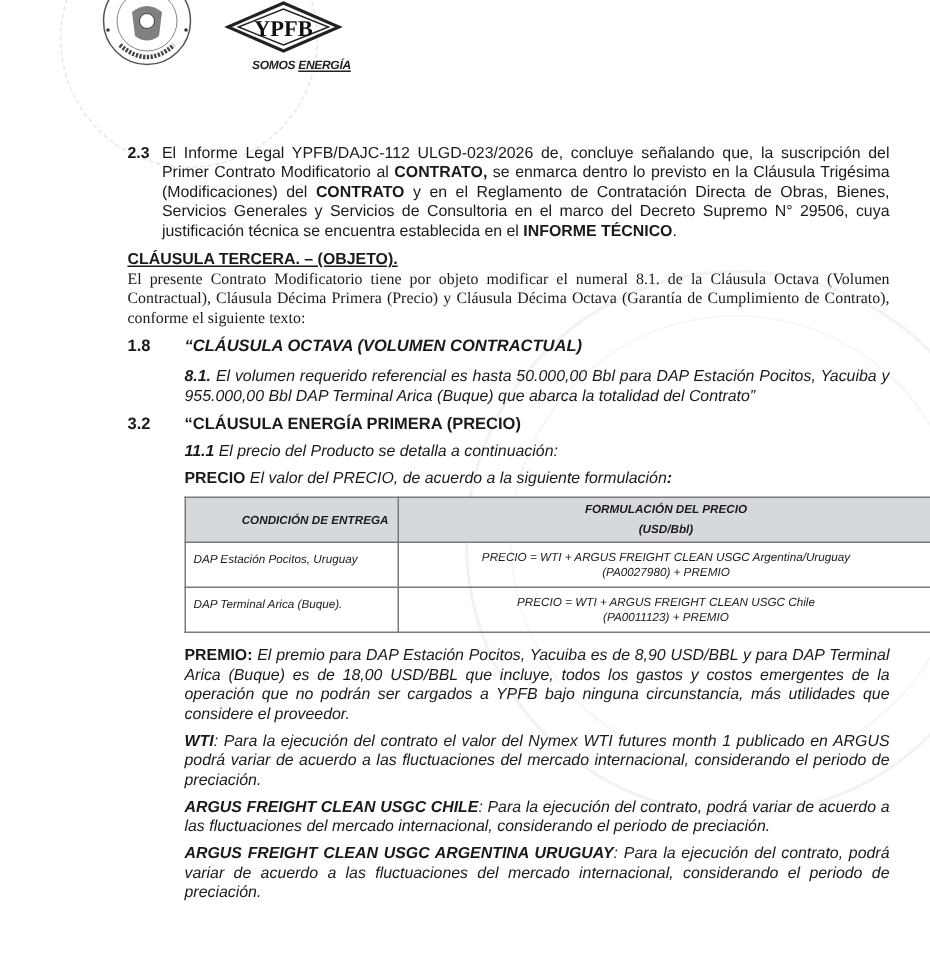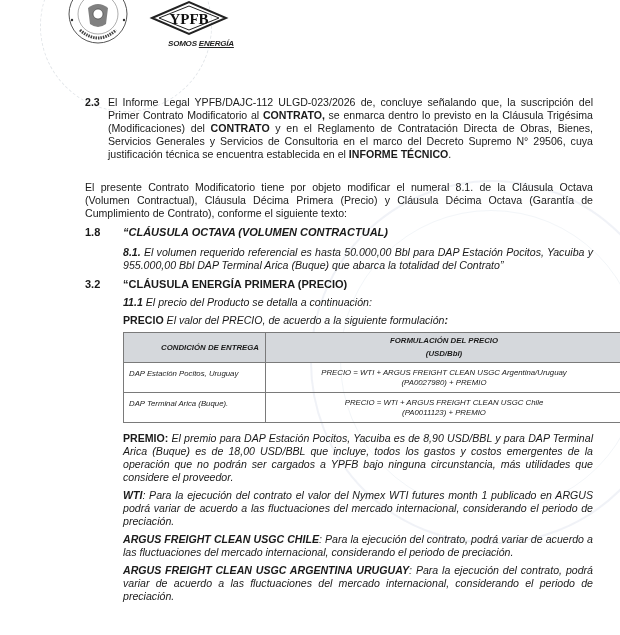--- a/index.html
+++ b/index.html
@@ -28,21 +28,21 @@
     position: absolute; left: 168px; top: 37px; font-size: 8px; font-weight: bold;
     font-style: italic; color: #222; letter-spacing: -0.2px;
   }
   .ypfb-tag .u { text-decoration: underline; }
 
   .content { position: absolute; left: 85px; top: 77px; width: 508px; }
   .justify { text-align: justify; }
   .p23 { position: relative; padding-left: 23px; margin-top: 19px; }
   .p23 .num { position: absolute; left: 0; top: 0; font-weight: bold; }
   .clause-title { margin-top: 6px; font-weight: bold; text-decoration: underline; }
-  .para { margin-top: 20px; }
+  .para { margin-top: 0; font-family: Liberation Serif, serif; }
   .sec { position: relative; padding-left: 38px; margin-top: 6px; font-weight: bold; font-size: 11px; }
   .sec .num { position: absolute; left: 0; top: 0; }
   .sec .t { font-style: italic; }
   .indent { padding-left: 38px; font-style: italic; }
   .mt5 { margin-top: 5px; }
   .mt7 { margin-top: 7px; }
 
   table.price {
     margin-left: 38px; margin-top: 5px; border-collapse: collapse; width: 500px;
     font-style: italic; font-size: 7.8px; line-height: 10px;
@@ -78,20 +78,21 @@
   <div class="ypfb-tag"><span>SOMOS </span><span class="u">ENERGÍA</span></div>
 </div>
 
 <div class="content">
 
   <div class="p23 justify">
     <span class="num">2.3</span>
     <span>El Informe Legal YPFB/DAJC-112 ULGD-023/2026 de, concluye señalando que, la suscripción del Primer Contrato Modificatorio al </span><b>CONTRATO,</b><span> se enmarca dentro lo previsto en la Cláusula Trigésima (Modificaciones) del </span><b>CONTRATO</b><span> y en el Reglamento de Contratación Directa de Obras, Bienes, Servicios Generales y Servicios de Consultoria en el marco del Decreto Supremo N° 29506, cuya justificación técnica se encuentra establecida en el </span><b>INFORME TÉCNICO</b><span>.</span>
   </div>
 
+  <div class="clause-title">CLÁUSULA TERCERA. – (OBJETO).</div>
   <div class="para justify">El presente Contrato Modificatorio tiene por objeto modificar el numeral 8.1. de la Cláusula Octava (Volumen Contractual), Cláusula Décima Primera (Precio) y Cláusula Décima Octava (Garantía de Cumplimiento de Contrato), conforme el siguiente texto:</div>
 
   <div class="sec">
     <span class="num">1.8</span>
     <span class="t">“CLÁUSULA OCTAVA (VOLUMEN CONTRACTUAL)</span>
   </div>
   <div class="indent justify mt7">
     <b>8.1.</b><span> El volumen requerido referencial es hasta 50.000,00 Bbl para DAP Estación Pocitos, Yacuiba y 955.000,00 Bbl DAP Terminal Arica (Buque) que abarca la totalidad del Contrato”</span>
   </div>
 

